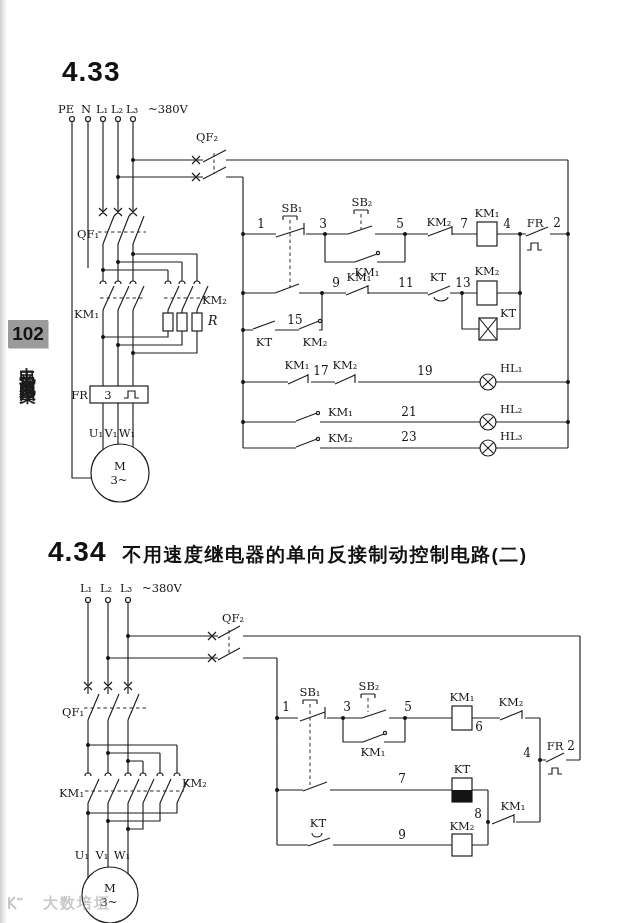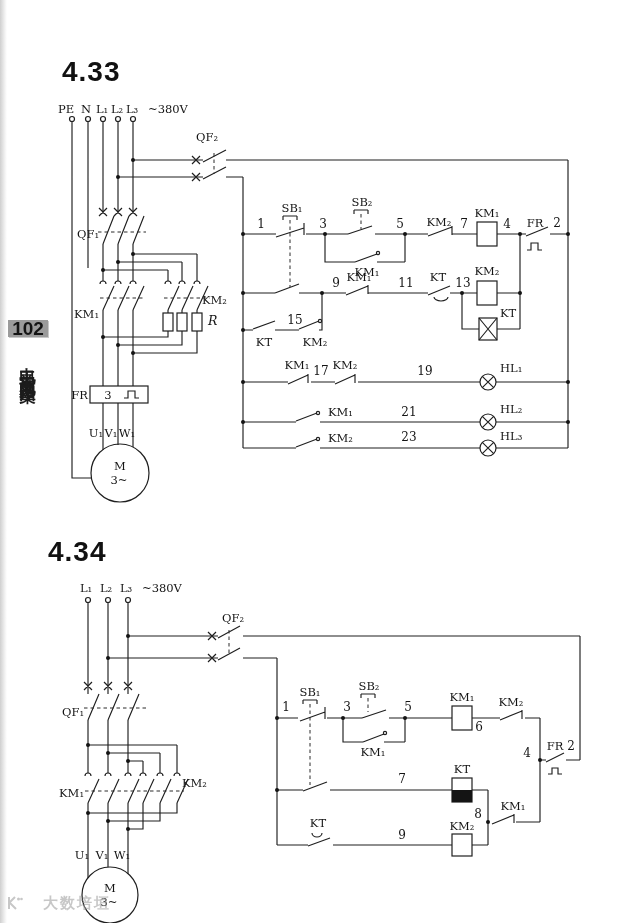--- a/index.html
+++ b/index.html
@@ -8,21 +8,21 @@
     background:#ffffff;font-family:"Liberation Sans","DejaVu Sans",sans-serif;
   }
   .edge-strip{position:absolute;left:0;top:0;bottom:0;width:7px;
     background:linear-gradient(90deg,#cfcfcf,#f2f2f2 70%,#ffffff);}
   .fig-header{position:absolute;display:flex;align-items:baseline;gap:16px;color:#111;}
   .fig-no{font-size:28px;font-weight:800;letter-spacing:1px;font-family:"Liberation Sans",sans-serif;}
   .fig-title{font-size:19px;font-weight:700;letter-spacing:1.5px;font-family:"Liberation Sans","DejaVu Sans",sans-serif;}
   #fig1-header{left:62px;top:56px;}
   #fig2-header{left:48px;top:536px;}
   .page-no{
-    position:absolute;left:8px;top:320px;width:40px;height:17px;background:#9b9b9b;
+    position:absolute;left:8px;top:320px;width:40px;height:28px;background:#9b9b9b;
     color:#141414;font-size:19px;font-weight:700;display:flex;align-items:center;justify-content:center;
     font-family:"Liberation Sans",sans-serif;box-shadow:1px 1px 0 #c9c9c9;
   }
   .sidebar-title{
     position:absolute;left:17px;top:354px;height:170px;width:22px;
     writing-mode:vertical-rl;text-orientation:upright;
     font-size:16.5px;font-weight:600;letter-spacing:3px;color:#1c1c1c;
     font-family:"Liberation Sans","DejaVu Sans",sans-serif;
   }
   svg.circuit{position:absolute;left:0;top:0;}
@@ -43,20 +43,21 @@
 <body>
 
 <div class="edge-strip"></div>
 
 <div class="fig-header" id="fig1-header">
   <span class="fig-no">4.33</span>
 </div>
 
 <div class="fig-header" id="fig2-header">
   <span class="fig-no">4.34</span>
+  <span class="fig-title">不用速度继电器的单向反接制动控制电路(二)</span>
 </div>
 
 <div class="page-no">102</div>
 <div class="sidebar-title">电工常用电路图集</div>
 
 <svg class="circuit" width="640" height="923" viewBox="0 0 640 923">
 
   <g>
 
     <g>

